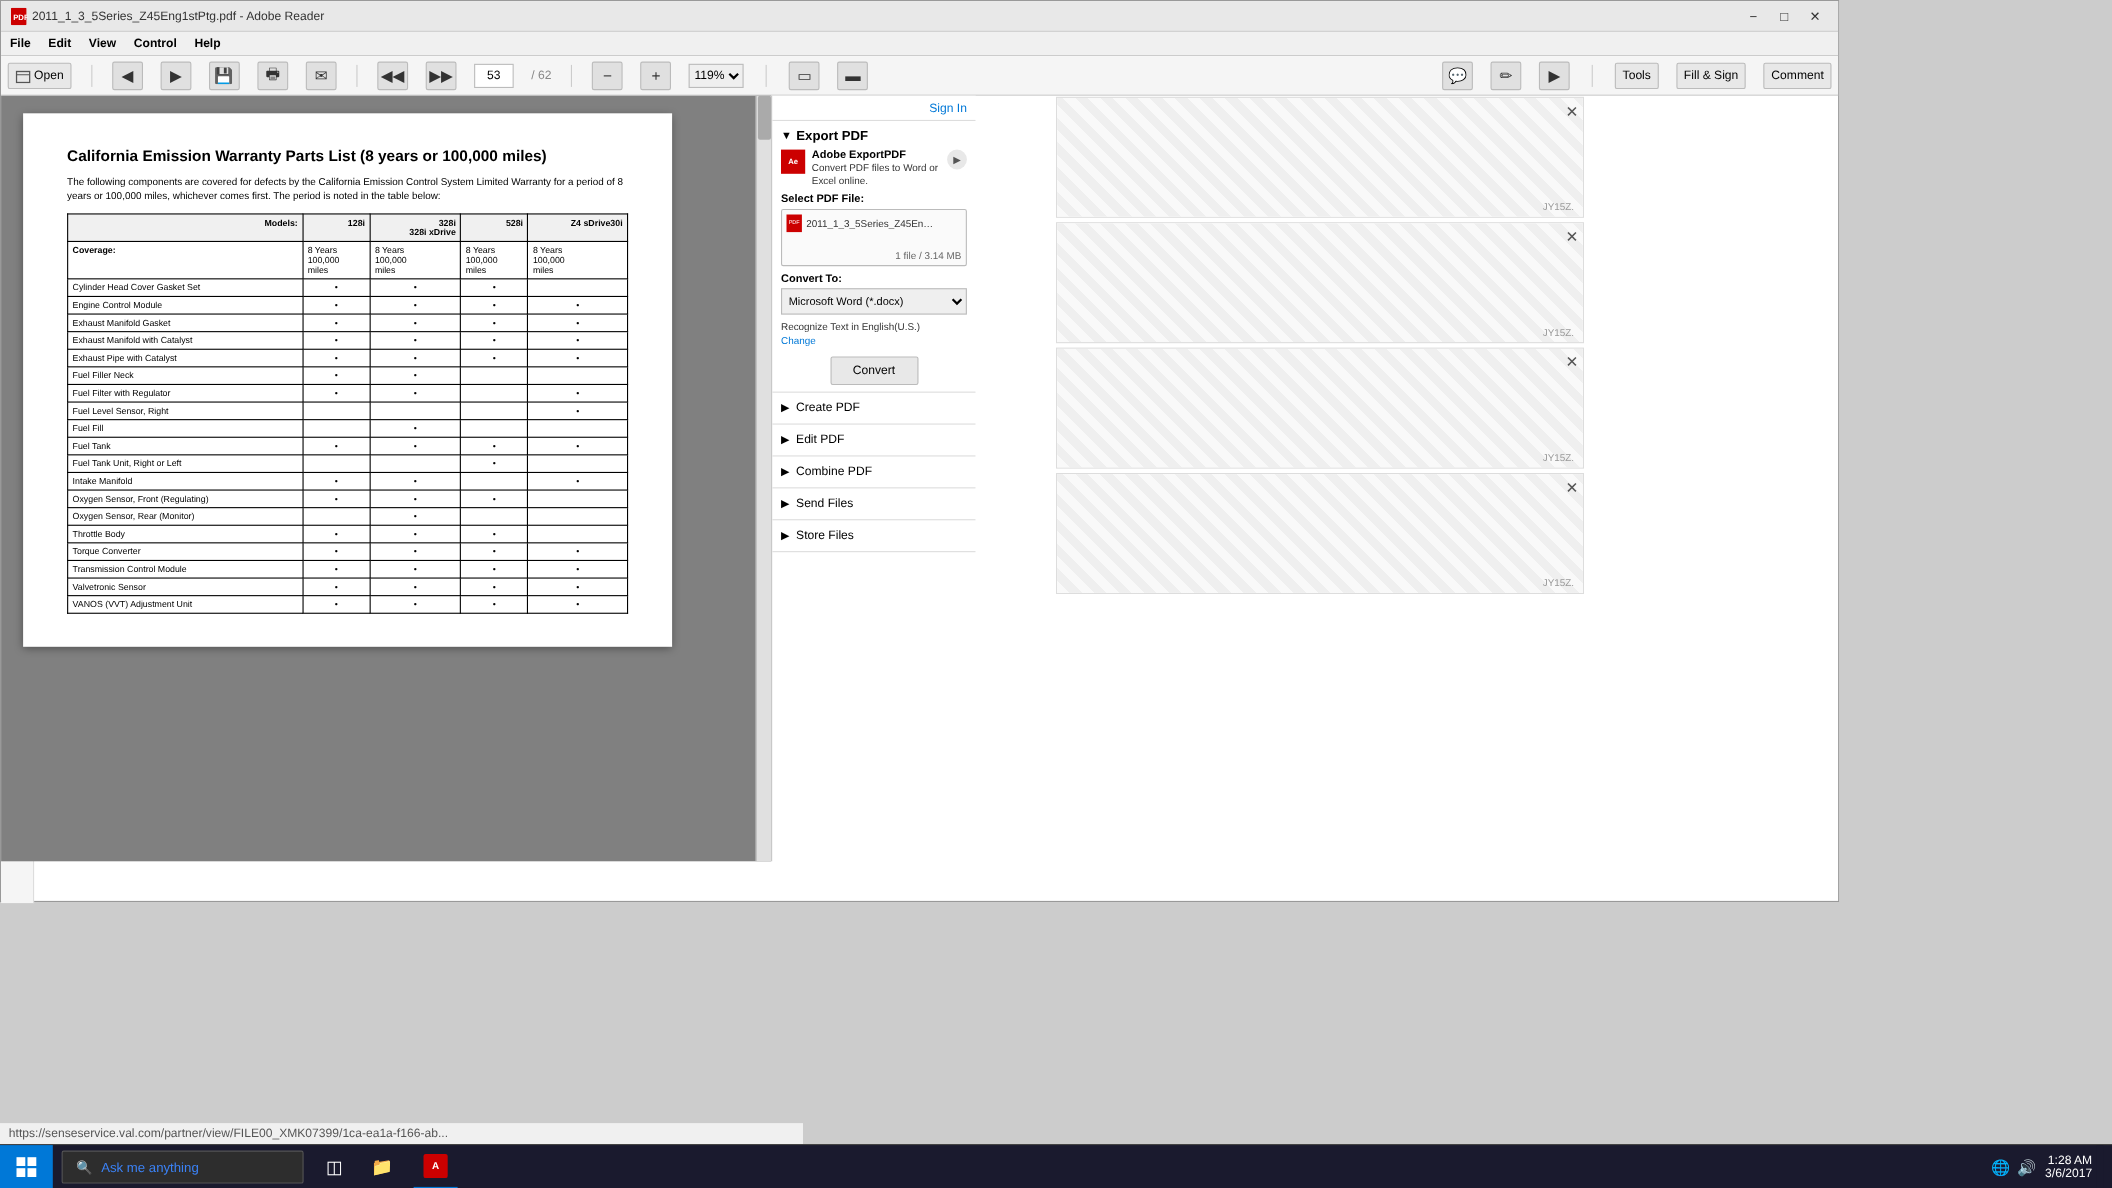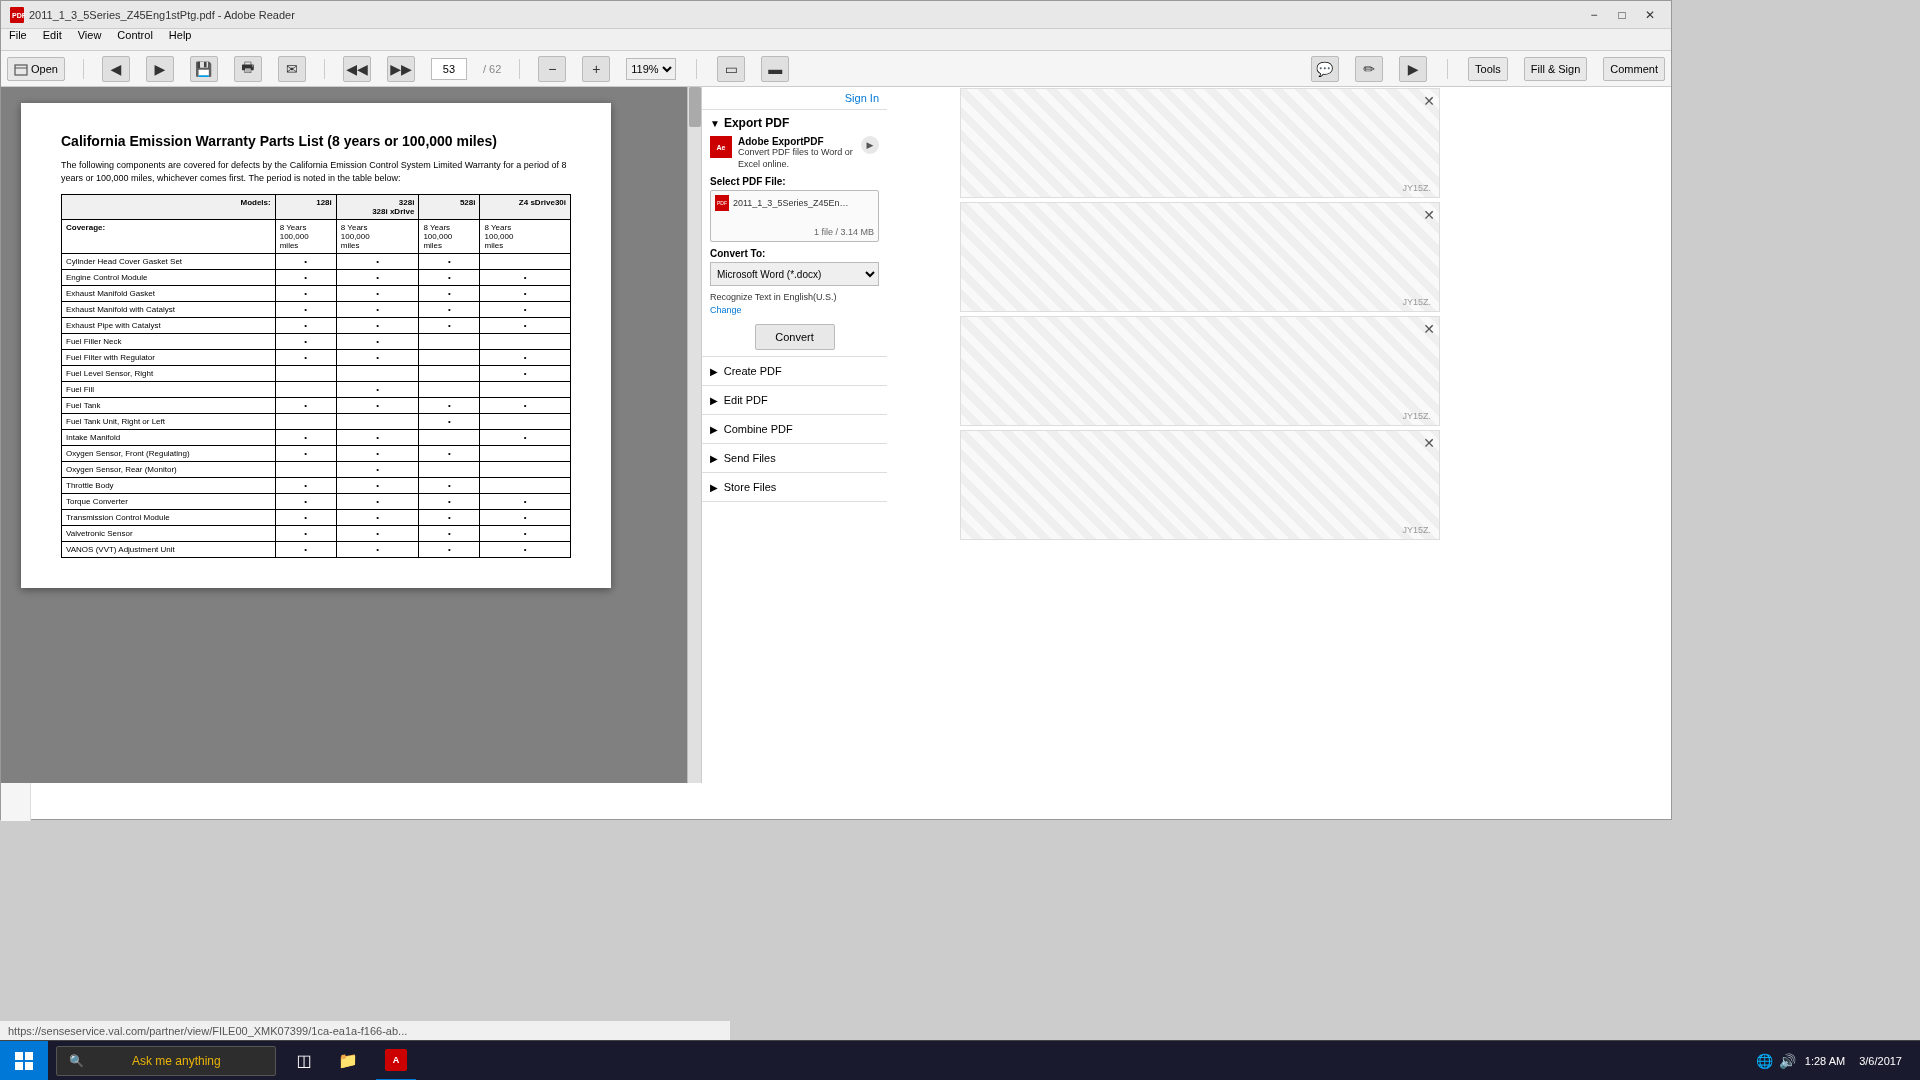--- a/index.html
+++ b/index.html
@@ -6,21 +6,21 @@
     body { font-family: Arial, sans-serif; font-size: 12px; background: #ccc; width: 1920px; height: 1080px; overflow: hidden; position: relative; }
 
     
     .taskbar {
       position: absolute; bottom: 0; left: 0; width: 100%; height: 40px;
       background: #1a1a2e; display: flex; align-items: center; z-index: 100;
       border-top: 1px solid #444;
     }
     .taskbar-start { width: 48px; height: 40px; background: #0078d7; display: flex; align-items: center; justify-content: center; color: white; font-size: 20px; }
     .taskbar-search { display: flex; align-items: center; background: #2d2d2d; border: 1px solid #555; border-radius: 2px; margin-left: 8px; padding: 0 12px; height: 30px; width: 220px; color: #ccc; font-size: 12px; gap: 8px; }
-    .taskbar-time { display: flex; flex-direction: row; align-items: flex-end; font-size: 11px; color: white; gap: 14px; }
+    .taskbar-time { display: flex; flex-direction: column; align-items: flex-end; font-size: 11px; color: white; }
 
     
     .browser-window {
       position: absolute; top: 0; left: 0; width: 1672px; height: 820px;
       background: white; border: 1px solid #999;
     }
     .browser-titlebar {
       height: 28px; background: #e8e8e8; border-bottom: 1px solid #ccc;
       display: flex; align-items: center; padding: 0 8px;
       font-size: 11px; color: #333;
@@ -76,21 +76,21 @@
       <text x="3" y="11" fill="white" font-size="7" font-weight="bold">PDF</text>
     </svg>
     <span style="flex:1; font-size:11px;">2011_1_3_5Series_Z45Eng1stPtg.pdf - Adobe Reader</span>
     <div class="browser-win-controls">
       <button class="win-btn">−</button>
       <button class="win-btn">□</button>
       <button class="win-btn close">✕</button>
     </div>
   </div>
 
-  <div style="height:22px; background:#f0f0f0; border-bottom:1px solid #ccc; display:flex; padding:0 8px; gap:16px;">
+  <div style="height:22px; background:#f0f0f0; border-bottom:1px solid #ccc; display:flex; align-items:center; padding:0 8px; gap:16px;font-weight:bold;">
     <span style="font-size:11px; cursor:pointer;">File</span>
     <span style="font-size:11px; cursor:pointer;">Edit</span>
     <span style="font-size:11px; cursor:pointer;">View</span>
     <span style="font-size:11px; cursor:pointer;">Control</span>
     <span style="font-size:11px; cursor:pointer;">Help</span>
   </div>
 
   <div class="pdf-toolbar">
     <button class="pdf-btn">
       <svg width="14" height="14" viewBox="0 0 14 14">
@@ -422,21 +422,21 @@
   <div class="taskbar-start">
     <svg width="20" height="20" viewBox="0 0 20 20">
       <rect x="1" y="1" width="8" height="8" fill="white"></rect>
       <rect x="11" y="1" width="8" height="8" fill="white"></rect>
       <rect x="1" y="11" width="8" height="8" fill="white"></rect>
       <rect x="11" y="11" width="8" height="8" fill="white"></rect>
     </svg>
   </div>
   <div class="taskbar-search">
     <span style="color:#999;">🔍</span>
-    <span style="color:#eab308;margin-left:40px;">Ask me anything</span>
+    <span style="color:#3b82f6;">Ask me anything</span>
   </div>
   <div style="display:flex; align-items:center; margin-left:8px; gap:4px;">
     <div style="width:40px; height:40px; display:flex; align-items:center; justify-content:center; color:white; font-size:16px; cursor:pointer;">◫</div>
     <div style="width:40px; height:40px; display:flex; align-items:center; justify-content:center; color:white; font-size:16px; cursor:pointer;">📁</div>
   </div>
 
   <div style="margin-left:8px; width:40px; height:40px; display:flex; align-items:center; justify-content:center; cursor:pointer; border-bottom:2px solid #0078d7;">
     <div style="width:22px; height:22px; background:#cc0000; color:white; font-size:9px; font-weight:bold; display:flex; align-items:center; justify-content:center; border-radius:2px;">A</div>
   </div>
 

